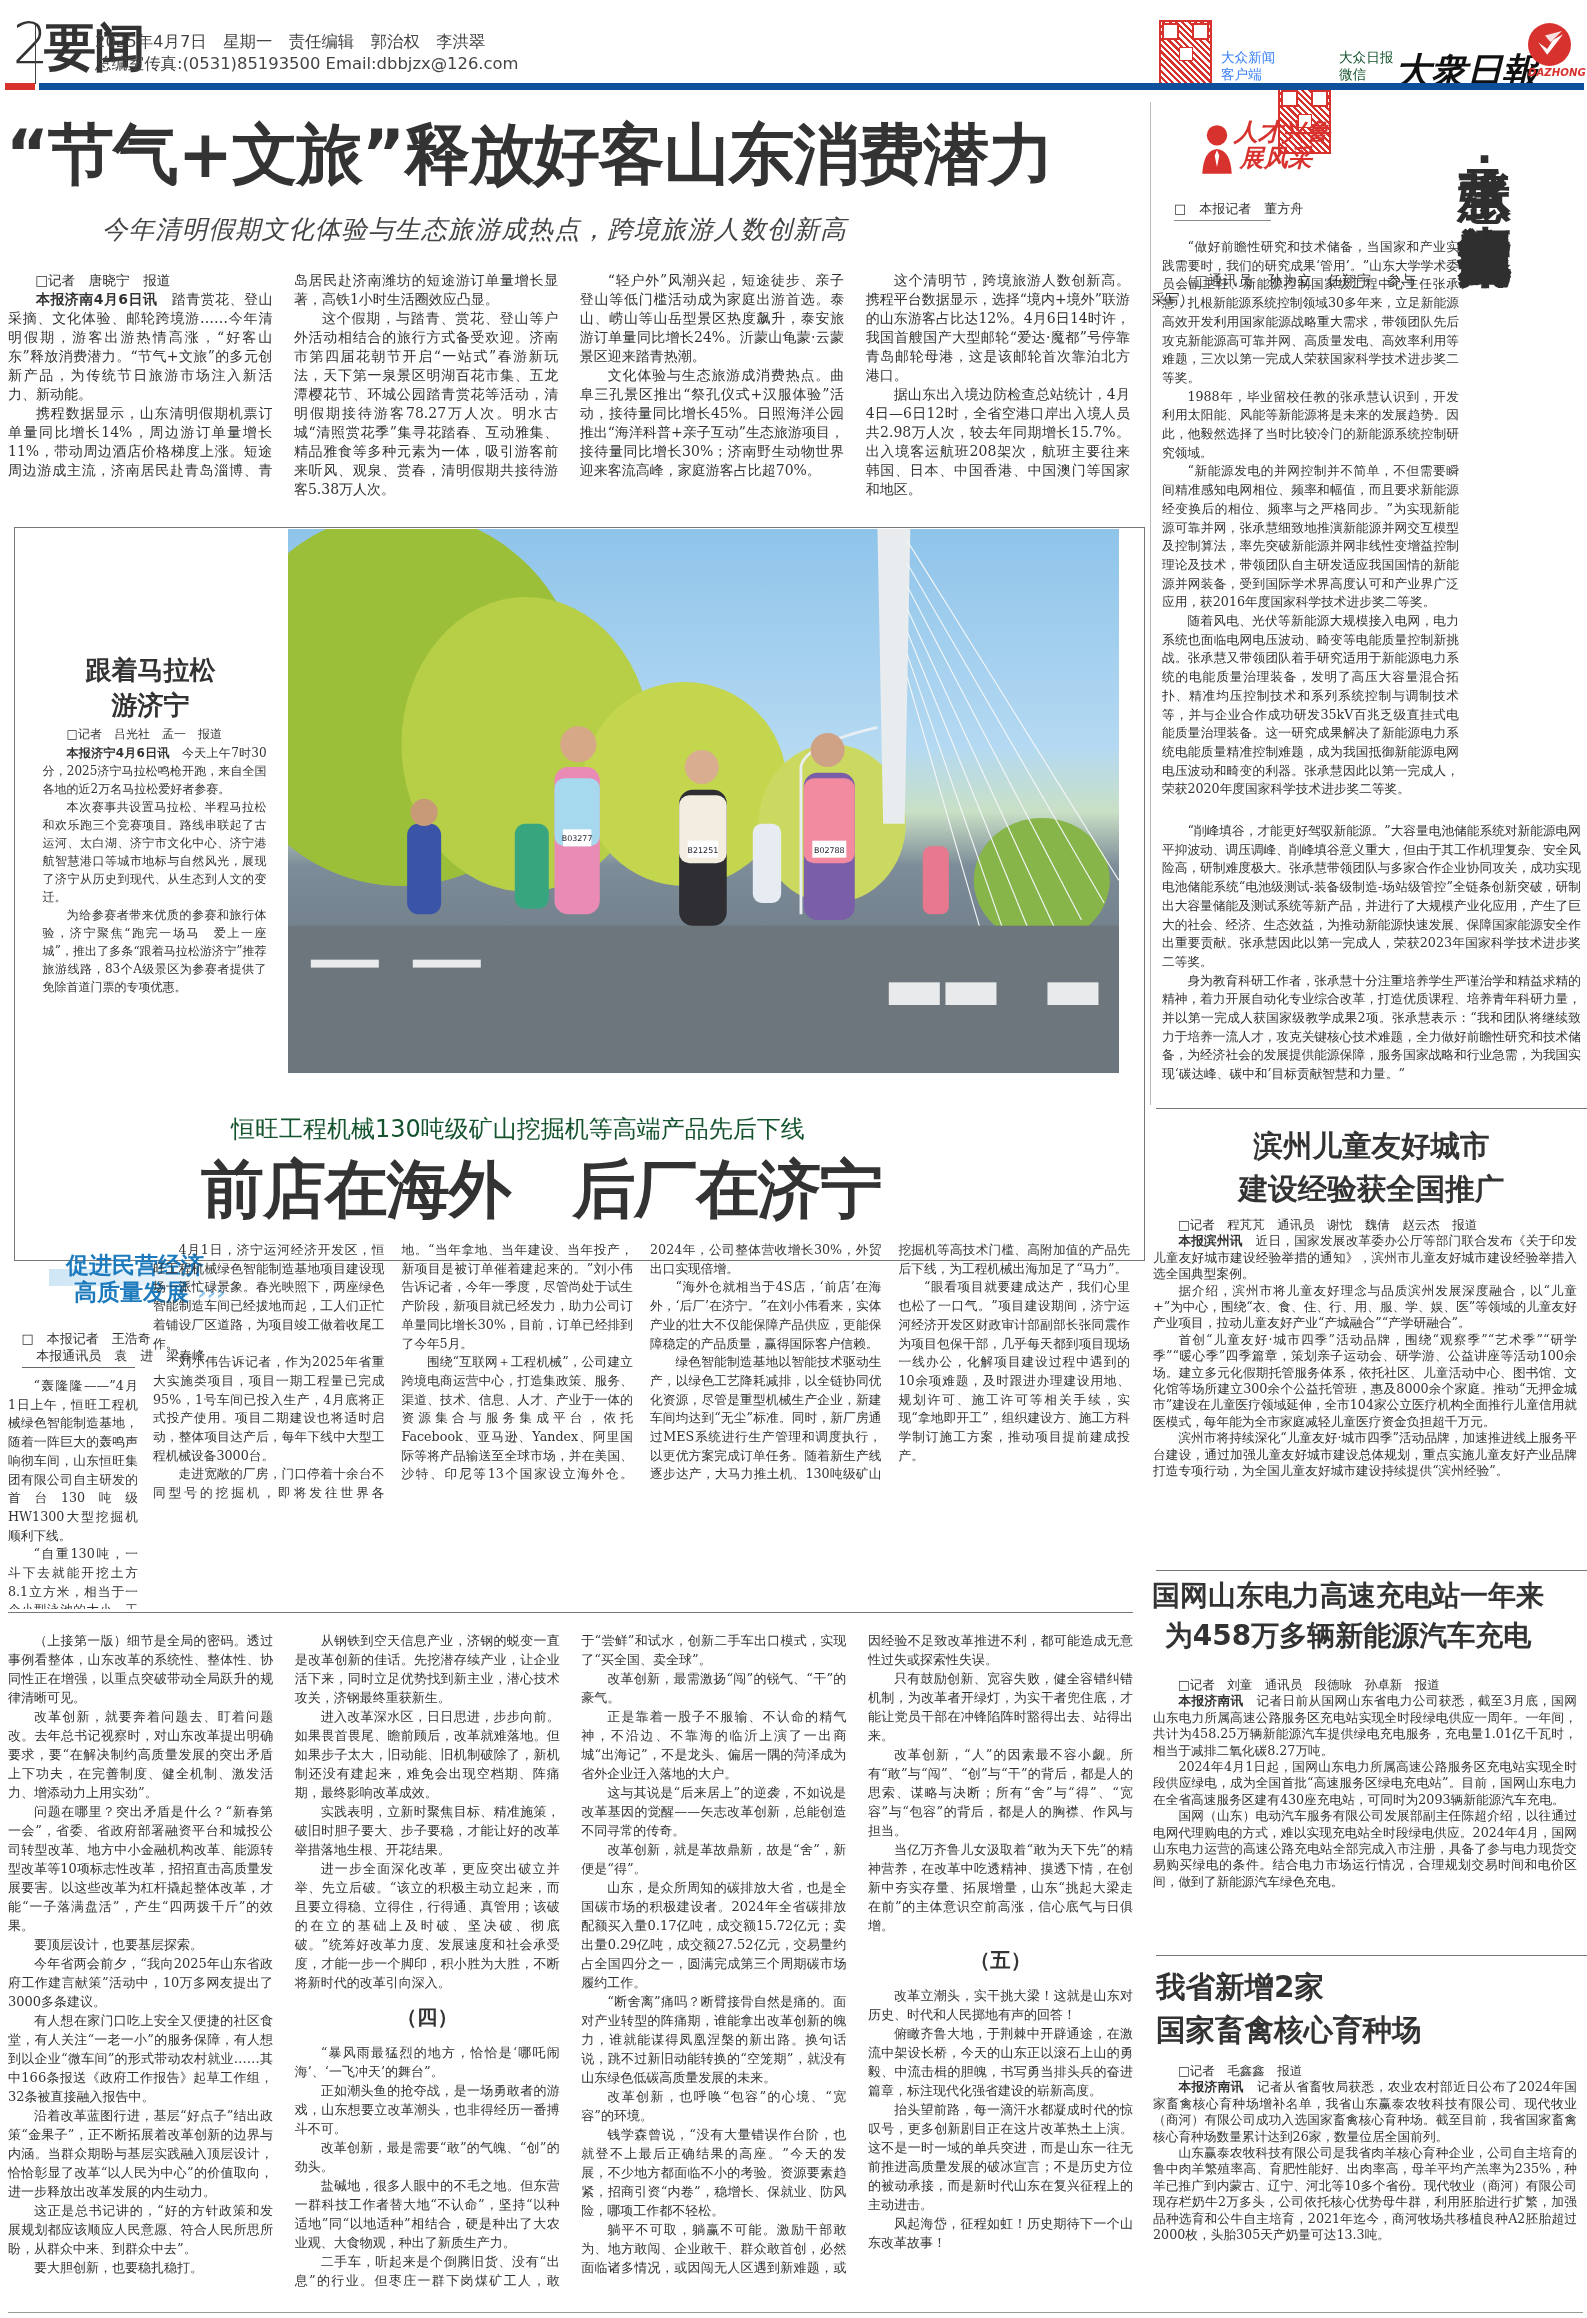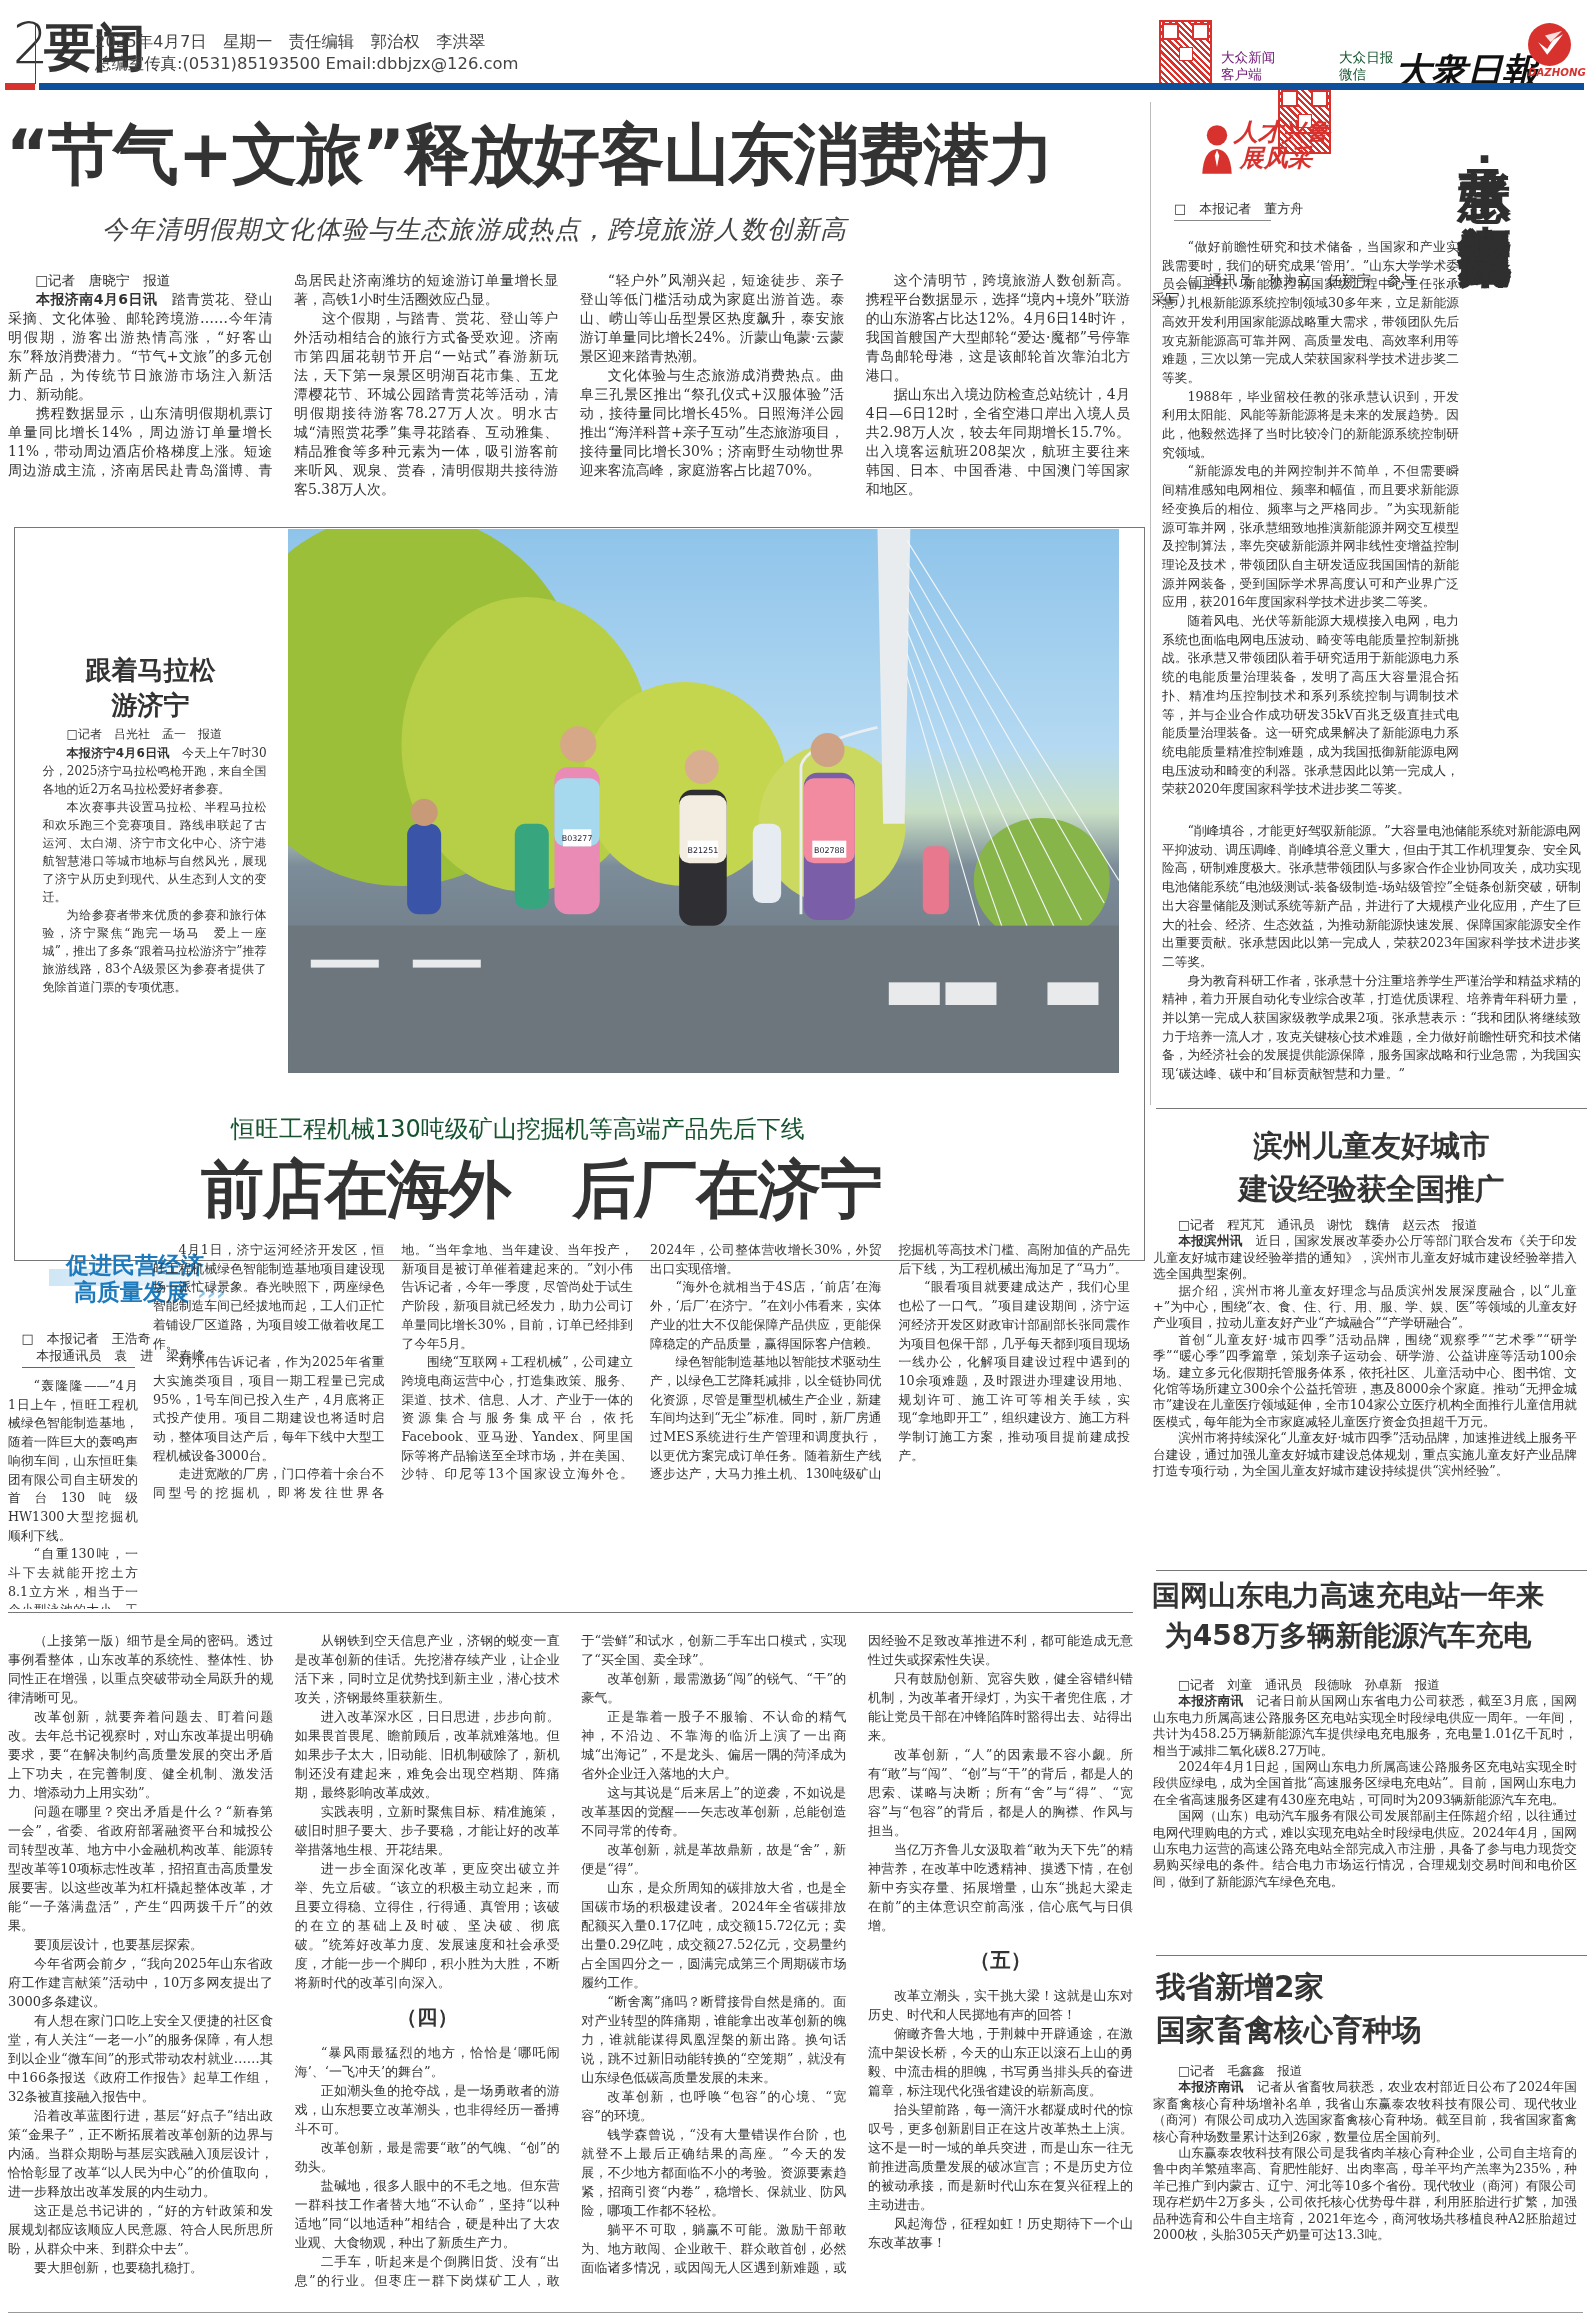--- a/index.html
+++ b/index.html
@@ -32,21 +32,21 @@
 <header>
   <div class="abs sans" style="left:12.5px;top:16px;font-size:57px;line-height:57px;font-weight:200;color:#333;">2</div>
   <div class="abs vrule" style="left:35px;top:25px;height:59px;width:1.1px;background:#444;"></div>
   <div class="abs hl" style="left:44px;top:19px;font-size:52px;line-height:57px;letter-spacing:-2.3px;color:#333;">要闻</div>
   <div class="abs sans" style="left:95px;top:31px;font-size:16.4px;color:#444;">2025年4月7日　星期一　责任编辑　郭治权　李洪翠</div>
   <div class="abs sans" style="left:95px;top:53px;font-size:16.4px;color:#444;">总编室传真:(0531)85193500  Email:dbbjzx@126.com</div>
 
   <div class="abs qr" style="left:1159px;top:20.4px;">
       <div class="c"></div>
     </div>
-  <div class="abs sans" style="left:1221px;top:49px;font-size:13.6px;line-height:17px;color:#701a75;">
+  <div class="abs sans" style="left:1221px;top:49px;font-size:13.6px;line-height:17px;color:#3b82f6;">
     <div>大众新闻</div>
       <div>客户端</div>
   </div>
   <div class="abs qr" style="left:1278px;top:20.4px;">
       <div class="c"></div>
     </div>
   <div class="abs sans" style="left:1339px;top:49px;font-size:13.6px;line-height:17px;color:#14532d;">
     <div>大众日报</div>
       <div>微信</div>
   </div>

